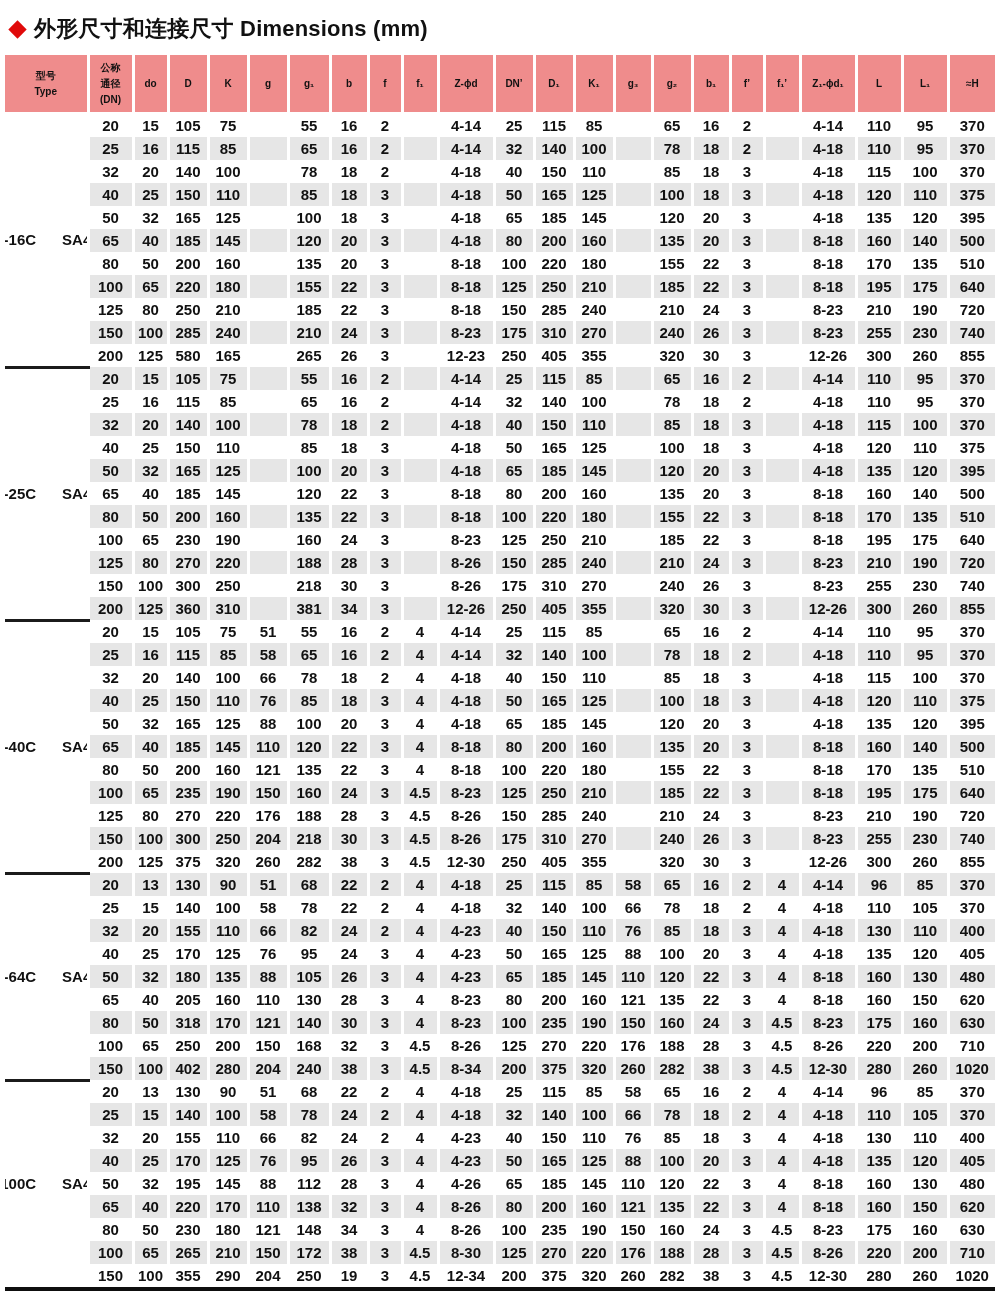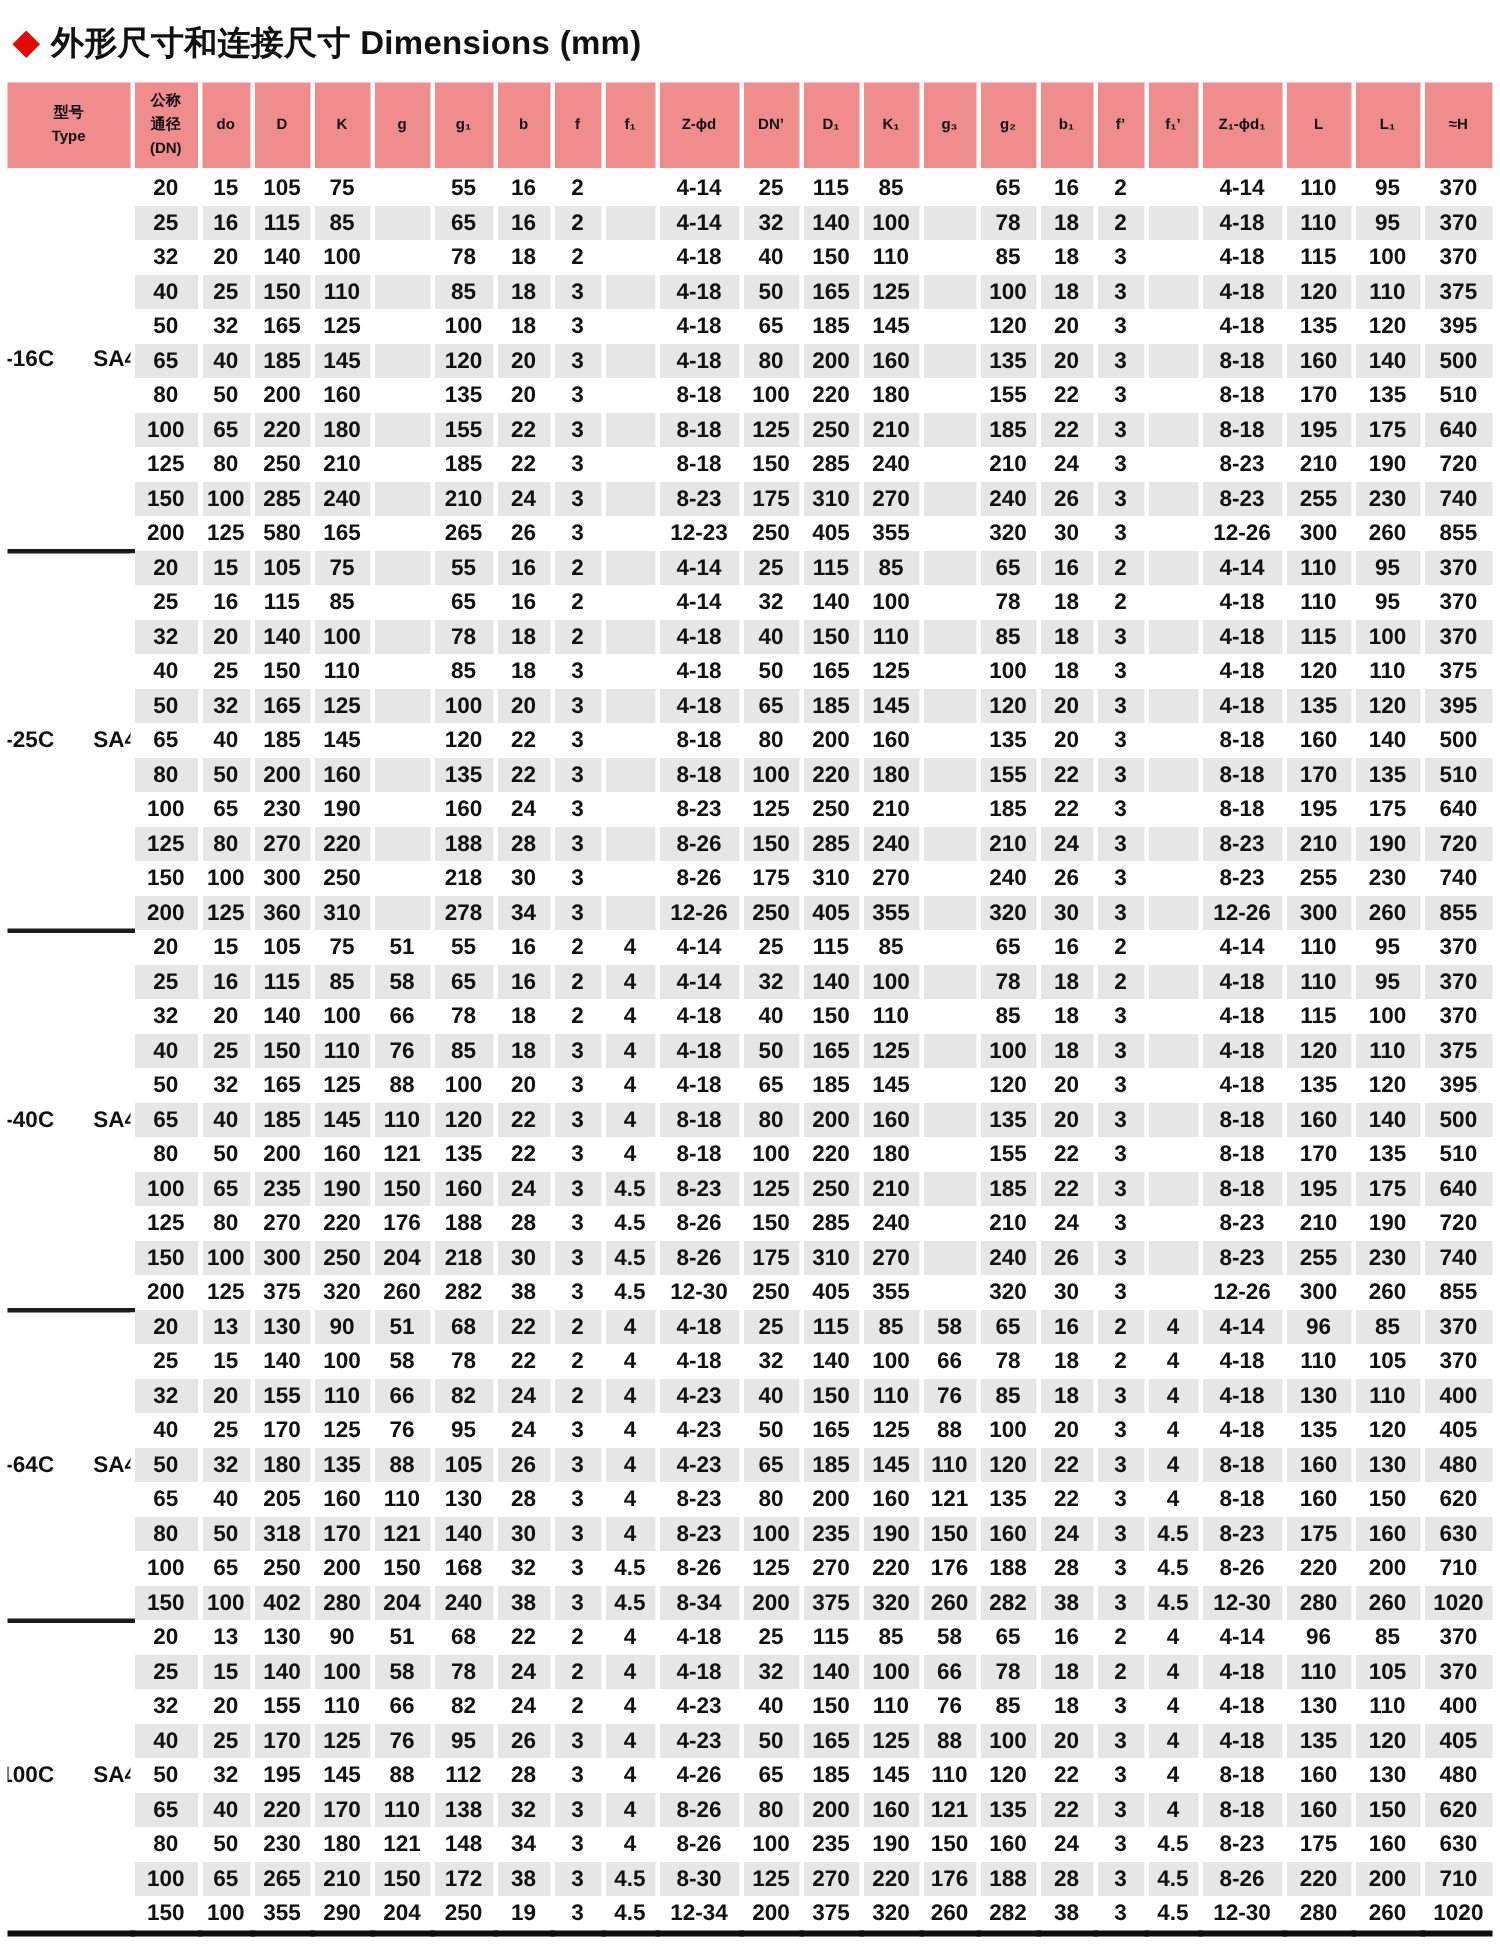--- a/index.html
+++ b/index.html
@@ -641,21 +641,21 @@
           <td>255</td>
           <td>230</td>
           <td>740</td>
         </tr>
         <tr>
           <td class="stripe">200</td>
           <td class="stripe">125</td>
           <td class="stripe">360</td>
           <td class="stripe">310</td>
           <td class="stripe"></td>
-          <td class="stripe">278</td>
+          <td class="stripe">381</td>
           <td class="stripe">34</td>
           <td class="stripe">3</td>
           <td class="stripe"></td>
           <td class="stripe">12-26</td>
           <td class="stripe">250</td>
           <td class="stripe">405</td>
           <td class="stripe">355</td>
           <td class="stripe"></td>
           <td class="stripe">320</td>
           <td class="stripe">30</td>

